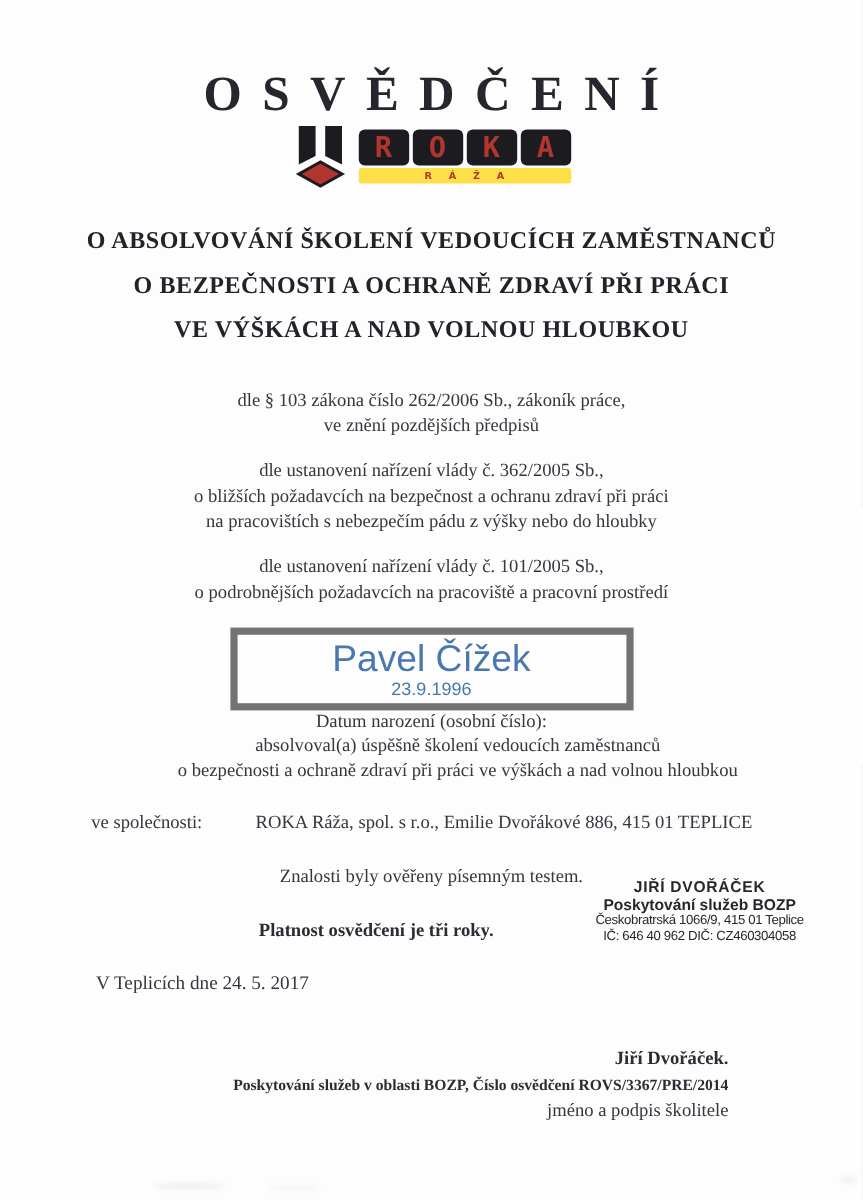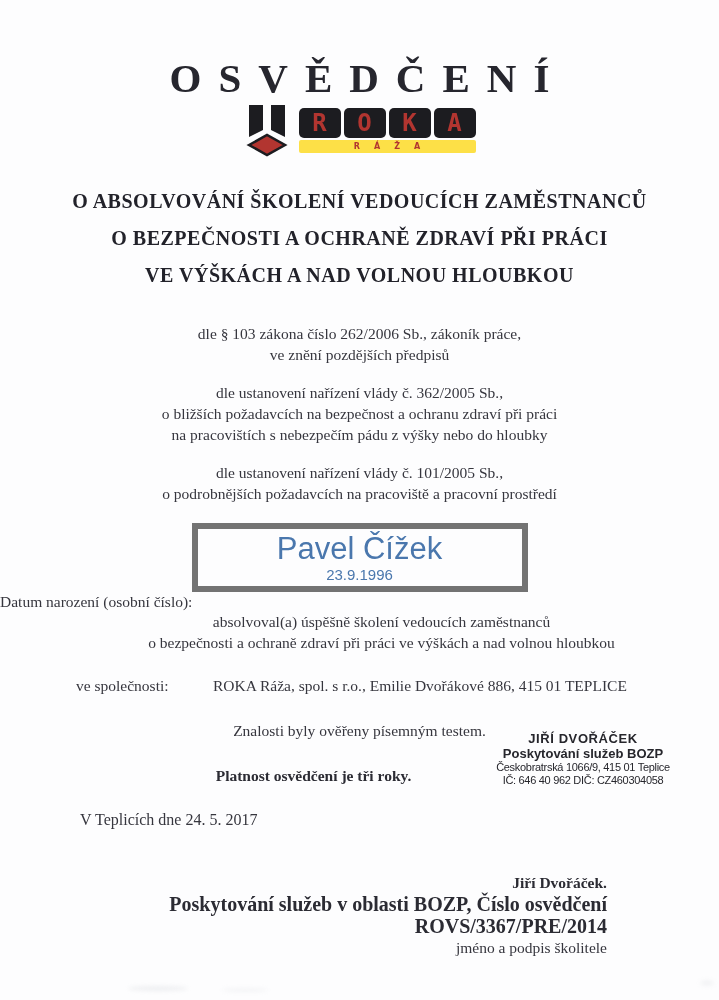--- a/index.html
+++ b/index.html
@@ -93,21 +93,21 @@
     font-size:31px;
     color:#4a77ad;
     line-height:34px;
   }
   .birth-date{
     font-family:"Liberation Sans", sans-serif;
     font-size:15px;
     color:#4a77ad;
     line-height:17px;
   }
-  .box-caption{text-align:left;font-size:15.5px;margin-top:1px;color:#36363e;}
+  .box-caption{text-align:center;font-size:15.5px;margin-top:1px;color:#36363e;}
 
   
   .company-row{margin-top:24px;display:flex;padding-left:76px;font-size:15.5px;color:#36363e;}
   .company-label{width:95px;}
   .company-value{margin-left:42px;}
 
   .verification{margin-top:27px;text-align:center;font-size:15.5px;color:#36363e;}
 
   .validity{
     margin-top:27px;
@@ -130,21 +130,21 @@
   .stamp-line1{font-size:13px;font-weight:bold;letter-spacing:.6px;line-height:15px;}
   .stamp-line2{font-size:13px;font-weight:bold;line-height:15px;}
   .stamp-line3{font-size:11px;line-height:13px;letter-spacing:-0.3px;}
   .stamp-line4{font-size:11px;line-height:13px;letter-spacing:-0.3px;}
 
   .place-date{margin-top:26px;padding-left:80px;font-size:16px;color:#36363e;}
 
   
   .footer{margin-top:43px;text-align:right;padding-right:112px;}
   .footer-name{font-size:15.5px;font-weight:bold;line-height:21px;color:#2b2b33;}
-  .footer-provider{font-size:20px;font-weight:bold;line-height:22px;color:#2b2b33;}
+  .footer-provider{font-size:13px;font-weight:bold;line-height:22px;color:#2b2b33;}
   .footer-caption{font-size:15.5px;line-height:21px;color:#36363e;}
 </style>
 </head>
 <body>
 
 <div class="page">
 
   <div class="smudge s1"></div>
   <div class="smudge s2"></div>
   <div class="smudge s3"></div>

